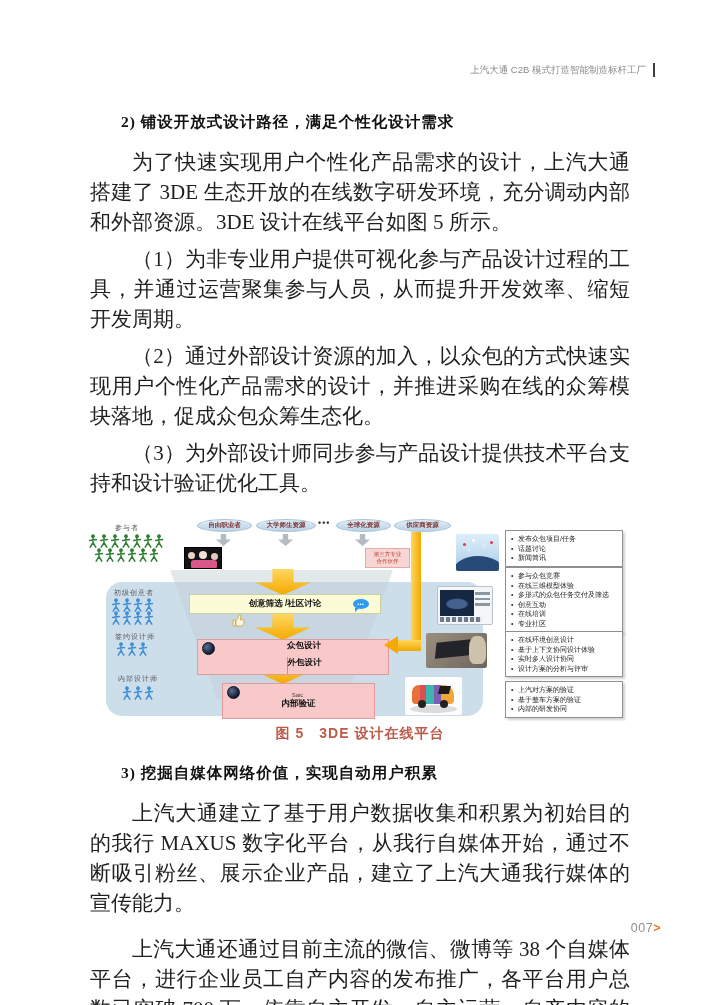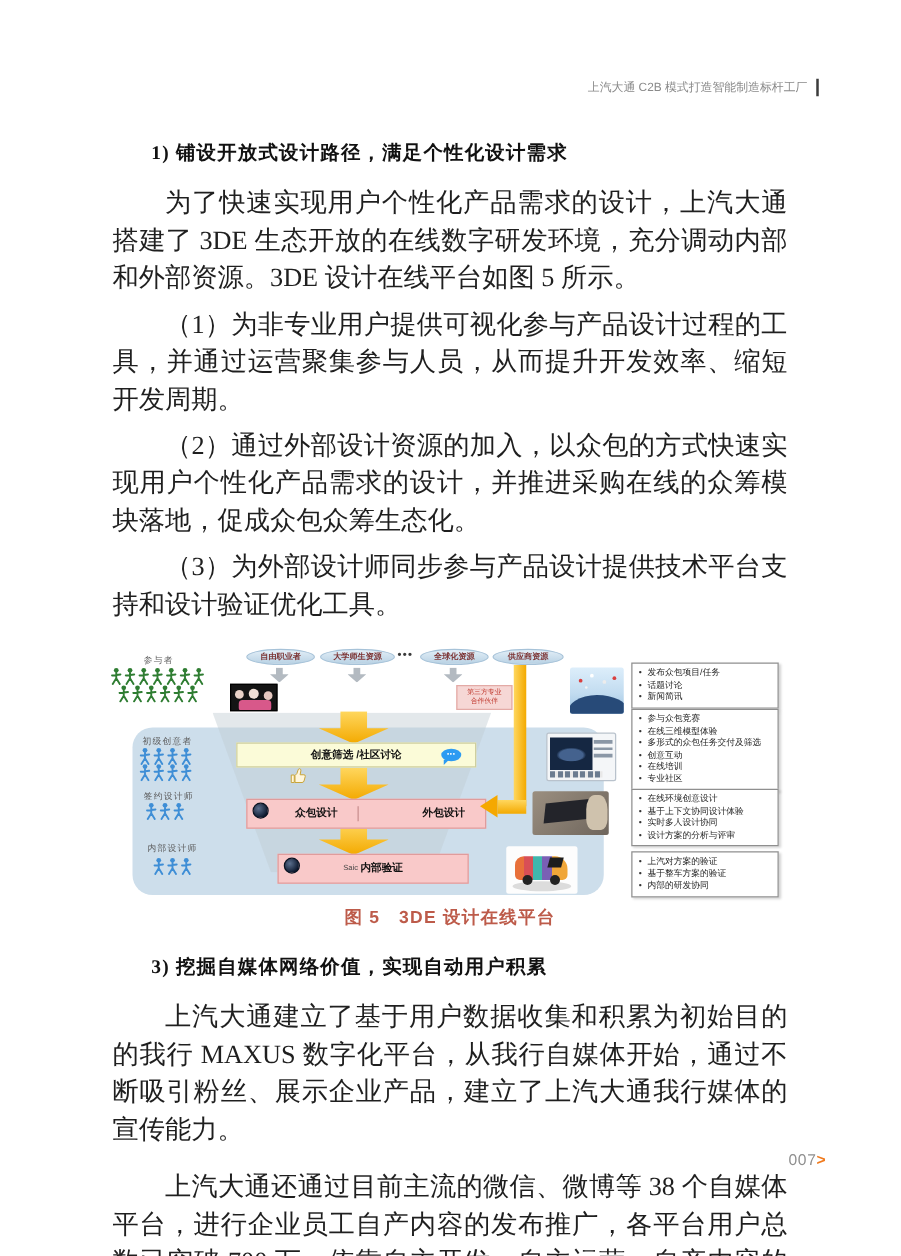--- a/index.html
+++ b/index.html
@@ -44,26 +44,26 @@
            font-size:5.5px;line-height:7px;color:#c03b30;}
   .yarrow{position:absolute;left:170px;width:56px;background:linear-gradient(180deg,#ffd75e,#f3a900);
           clip-path:polygon(31% 0,69% 0,69% 52%,100% 52%,50% 100%,0 52%,31% 52%);}
   .stage-yellow{position:absolute;left:104px;top:80px;width:192px;height:20px;background:#fbfbd8;
                 border:1px solid #cfcf9e;display:flex;align-items:center;justify-content:center;
                 font-size:8.5px;font-weight:bold;color:#111;}
   .speech{position:absolute;right:11px;top:4px;width:16px;height:10px;background:#2d9bf2;border-radius:50%;
           display:flex;align-items:center;justify-content:center;font-size:5px;color:#fff;letter-spacing:.5px;}
   .speech:after{content:"";position:absolute;left:2px;bottom:-3px;border-left:4px solid #2d9bf2;
                 border-bottom:4px solid transparent;}
-  .stage-pink{position:absolute;height:24px;background:#f9c9c9;border:1px solid #e09c9c;
-              display:flex;align-items:center;font-size:8.5px;font-weight:bold;color:#111;}
+  .stage-pink{position:absolute;height:36px;background:#f9c9c9;border:1px solid #e09c9c;
+              display:flex;align-items:center;font-size:8.5px;font-weight:bold;color:#111;flex-direction:column;}
   .stage-pink.three{left:112px;top:125px;width:192px;padding-left:22px;}
   .stage-pink.four{left:137px;top:169px;width:153px;justify-content:center;}
   .half{flex:1;text-align:center;}
-  .half.rgt{border-left:1px solid #c98f8f;padding-left:35px;}
+  .half.rgt{border-left:1px solid #c98f8f;}
   .orb{position:absolute;width:13px;height:13px;border-radius:50%;
        background:radial-gradient(circle at 35% 35%,#5b6f8e,#0e1a30 72%);border:1px solid #0a1322;}
   .brand{font-size:6px;color:#444;font-weight:normal;margin-right:2px;}
   .vbar{position:absolute;left:326px;top:18px;width:10px;height:113px;background:linear-gradient(90deg,#ffd75e,#f3a900);}
   .harm{position:absolute;left:313px;top:126px;width:23px;height:11px;background:linear-gradient(180deg,#ffd75e,#f3a900);}
   .lhead{position:absolute;left:299px;top:122px;width:0;height:0;
          border-top:9.5px solid transparent;border-bottom:9.5px solid transparent;border-right:14px solid #f5a800;}
   .thumb{position:absolute;left:146px;top:99px;}
   .photo{position:absolute;overflow:hidden;border-radius:2px;}
   .ph-crowd{left:371px;top:20px;width:43px;height:37px;
@@ -113,21 +113,21 @@
 </svg>
 
 <div class="page">
 
   <div class="hdr">
     <span>上汽大通 C2B 模式打造智能制造标杆工厂</span>
     <span class="hdr-bar"></span>
   </div>
 
   <div class="content">
-    <div class="sec-h">1) 铺设开放式设计路径，满足个性化设计需求</div>
+    <div class="sec-h">2) 铺设开放式设计路径，满足个性化设计需求</div>
     <p class="bodyp">为了快速实现用户个性化产品需求的设计，上汽大通搭建了 3DE 生态开放的在线数字研发环境，充分调动内部和外部资源。3DE 设计在线平台如图 5 所示。</p>
     <p class="bodyp">（1）为非专业用户提供可视化参与产品设计过程的工具，并通过运营聚集参与人员，从而提升开发效率、缩短开发周期。</p>
     <p class="bodyp">（2）通过外部设计资源的加入，以众包的方式快速实现用户个性化产品需求的设计，并推进采购在线的众筹模块落地，促成众包众筹生态化。</p>
     <p class="bodyp last-before-fig">（3）为外部设计师同步参与产品设计提供技术平台支持和设计验证优化工具。</p>
 
     <div class="fig">
       <div class="fig-bg"></div>
       <div class="funnel"></div>
 
       <span class="role-label" style="left:30px;top:9px">参与者</span>

